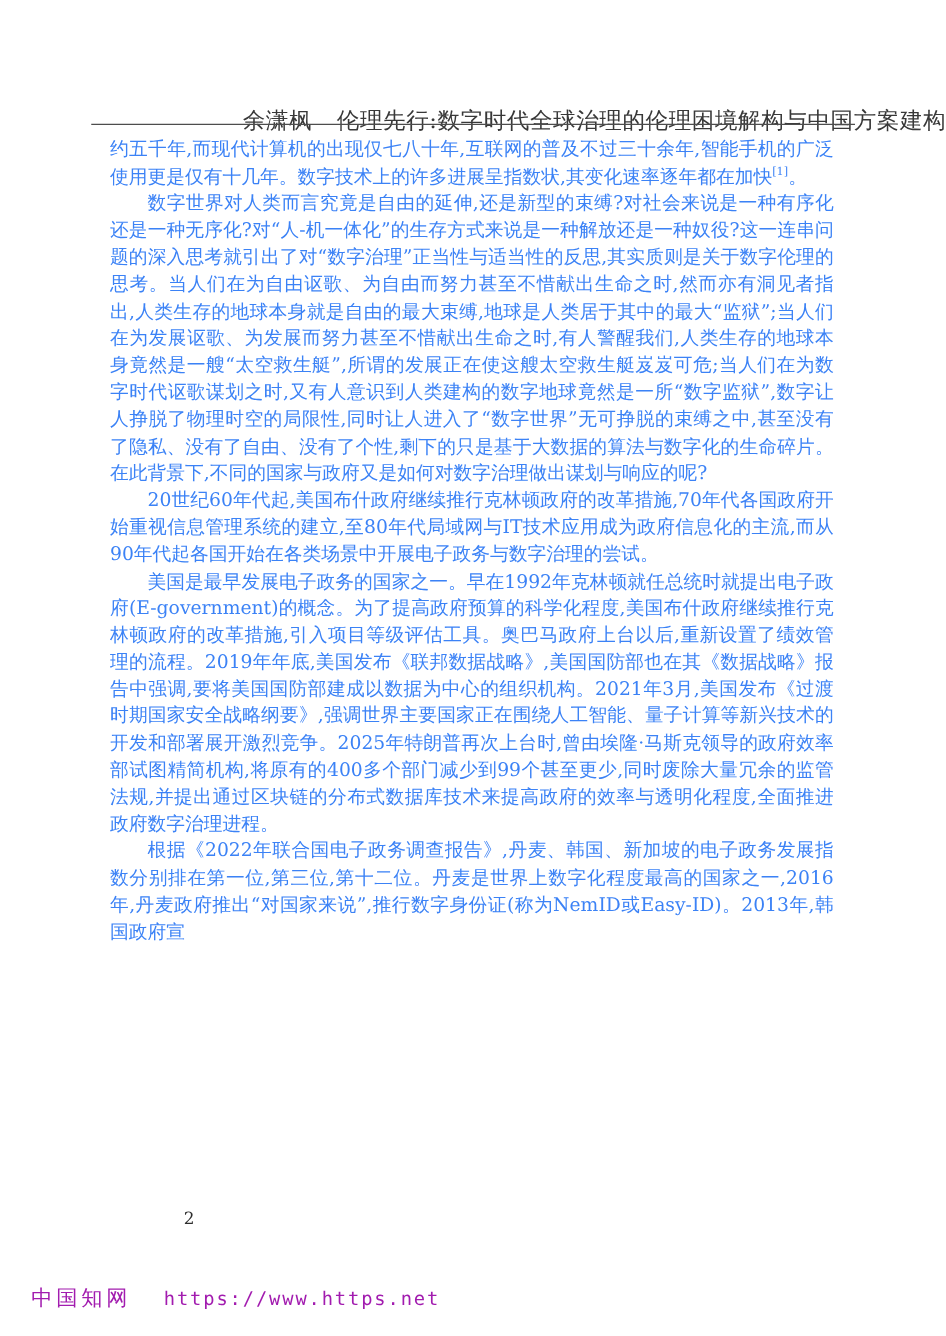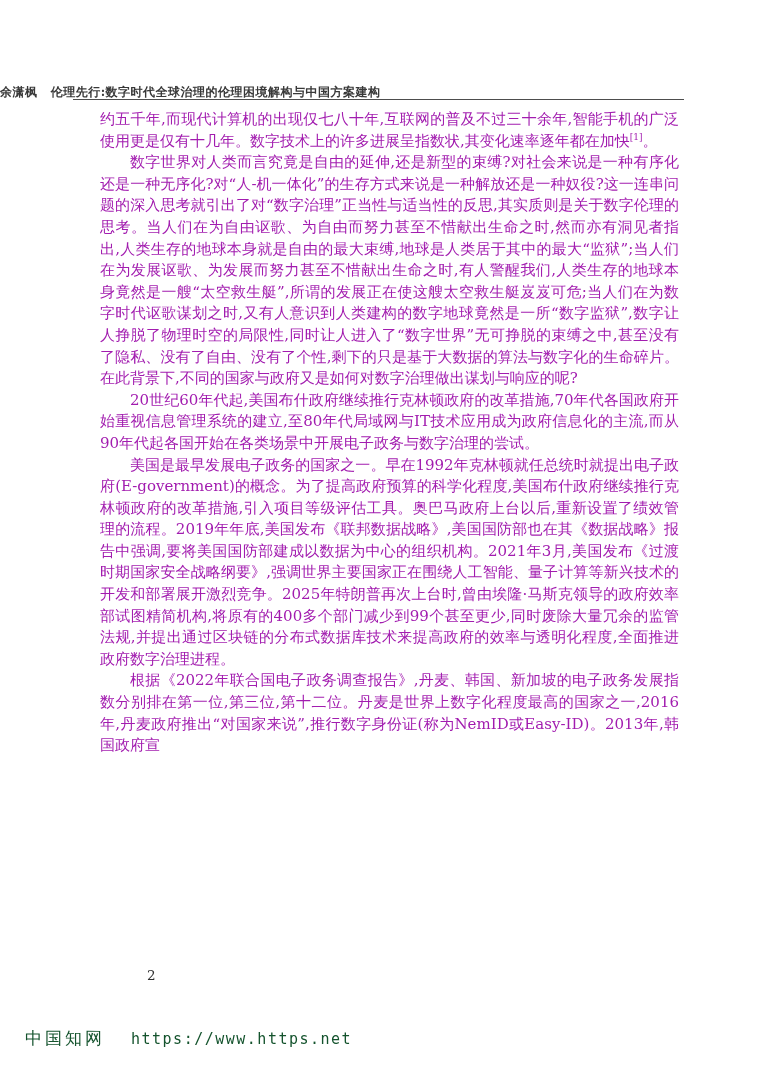--- a/index.html
+++ b/index.html
@@ -13,48 +13,46 @@
     height: 1069px;
     background: #ffffff;
     overflow: hidden;
     font-family: "DejaVu Serif", serif;
   }
   .running-head {
     position: absolute;
     top: 84px;
     left: 0;
     width: 100%;
-    text-align: left;
-    font-size: 12px;
+    text-align: right;
+    font-size: 18px;
     color: #383838;
     letter-spacing: 0.5px;
     white-space: nowrap;
-    font-weight: bold;
   }
   .running-head .author {
     margin-right: 1.1em;
   }
   .head-rule {
     position: absolute;
     top: 99px;
     left: 73px;
     width: 611px;
     height: 0;
     border-top: 1.6px solid #4d4d4d;
   }
   .body-text {
     position: absolute;
     top: 109px;
     left: 88px;
     width: 579px;
     font-size: 15px;
     line-height: 21.6px;
-    color: #a21caf;
+    color: #3b82f6;
     text-align: justify;
-    margin-left: 12px;
   }
   .para {
     margin: 0;
   }
   .para.indent {
     text-indent: 2em;
   }
   .ref-sup {
     font-size: 9px;
     vertical-align: super;
@@ -68,21 +66,21 @@
     font-size: 13.5px;
     color: #2e2e2e;
   }
   .watermark {
     position: absolute;
     top: 1027px;
     left: 25px;
     display: flex;
     align-items: baseline;
     gap: 26px;
-    color: #14532d;
+    color: #a21caf;
     white-space: nowrap;
   }
   .wm-brand {
     font-size: 17px;
     letter-spacing: 3px;
   }
   .wm-url {
     font-family: "DejaVu Sans Mono", monospace;
     font-size: 15px;
     letter-spacing: 1.5px;

